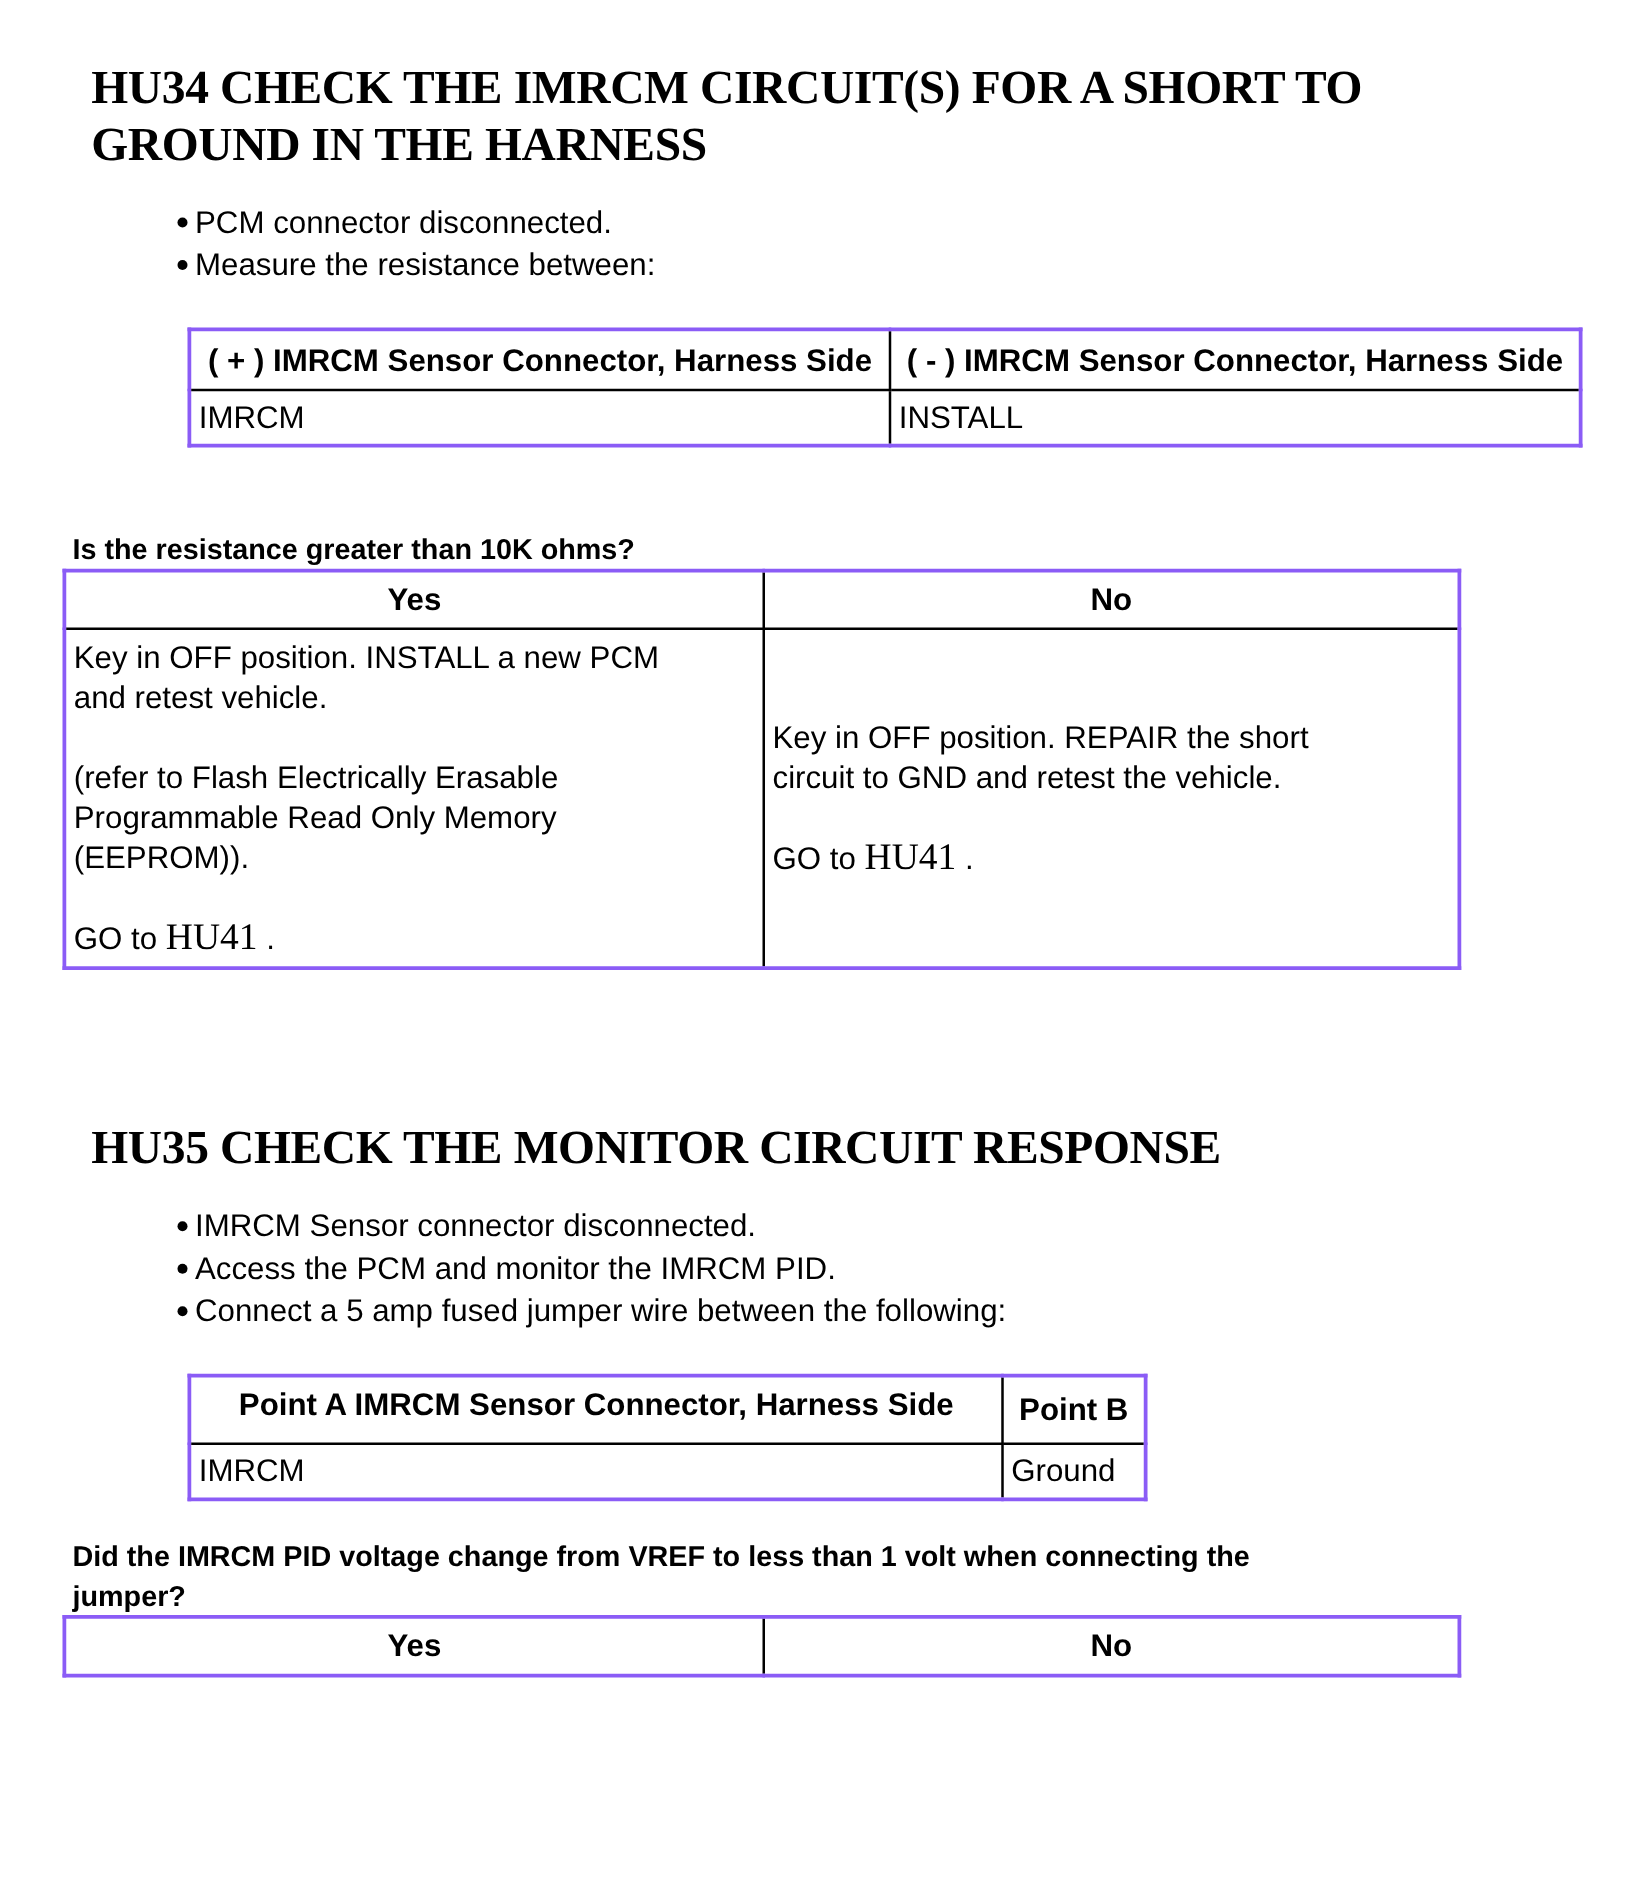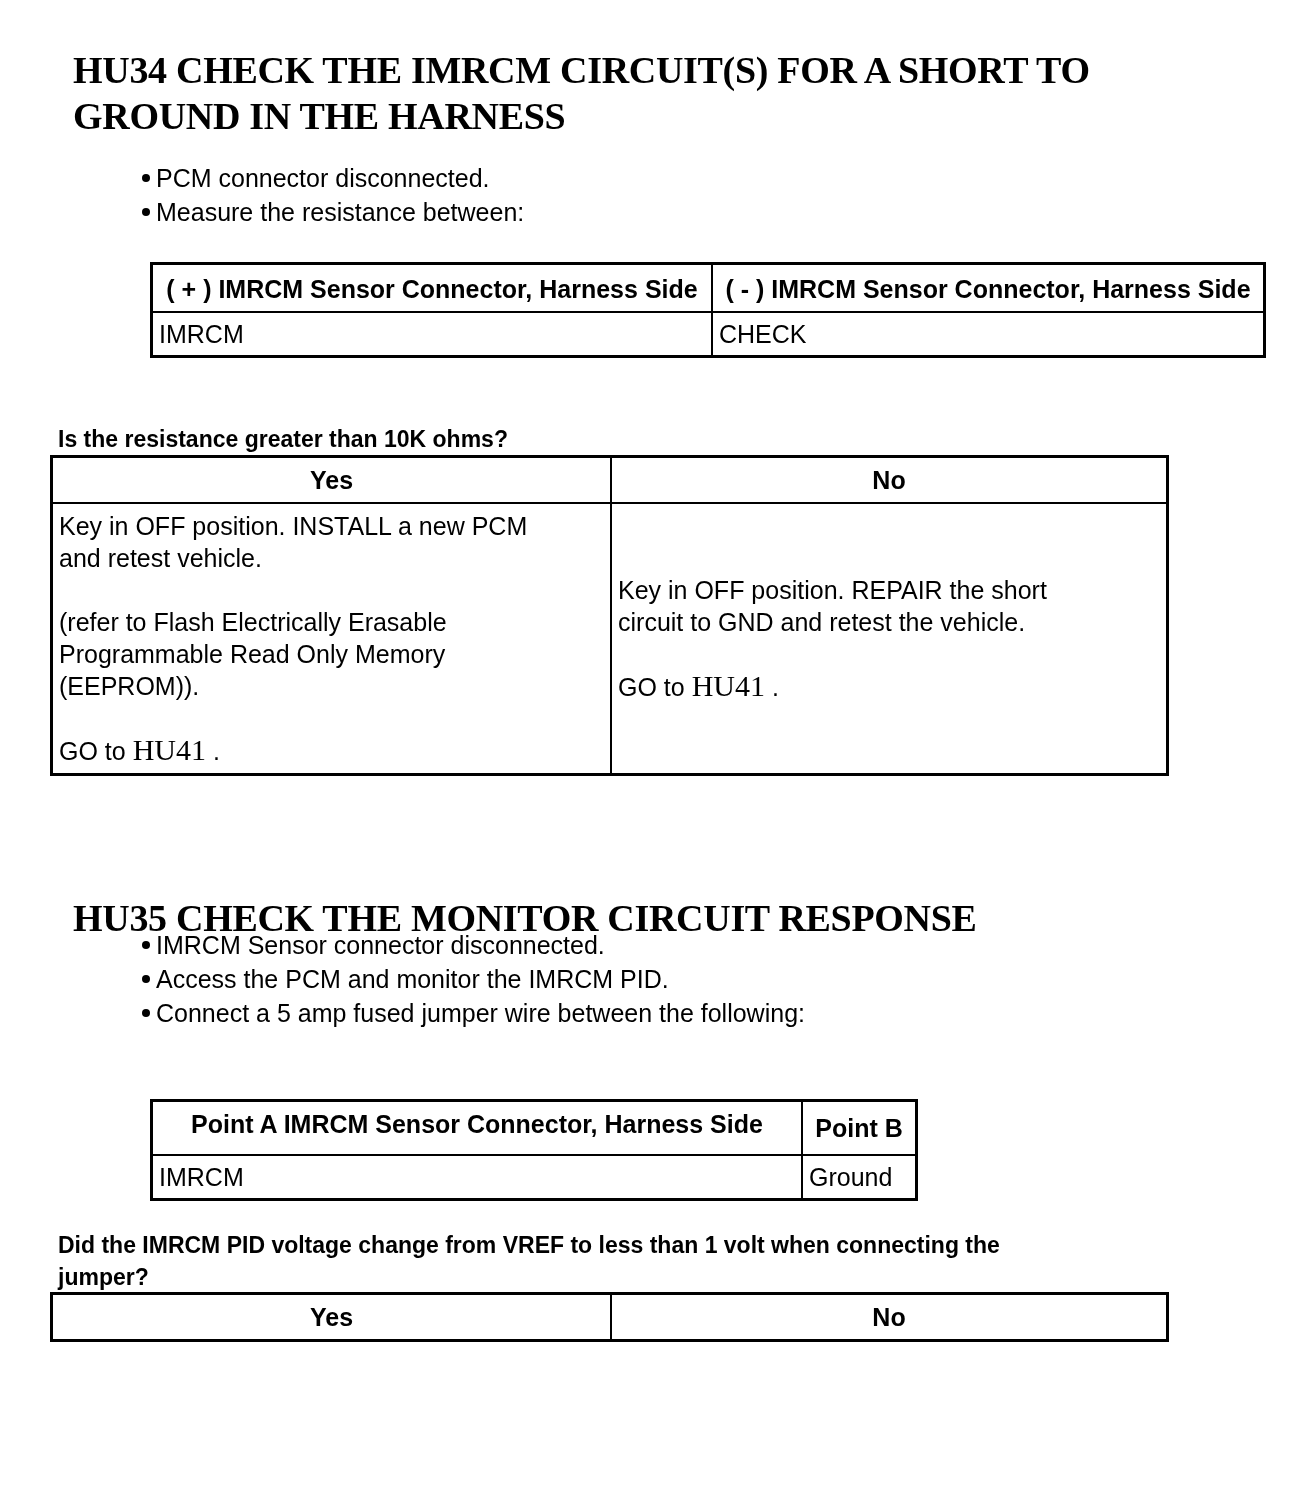--- a/index.html
+++ b/index.html
@@ -4,21 +4,21 @@
   <style>
     html, body { margin: 0; padding: 0; background: #ffffff; }
     body { width: 1312px; height: 1512px; position: relative; overflow: hidden; color: #000; font-family: "Liberation Sans", sans-serif; }
     .h1 { position: absolute; left: 58px; font-family: "Liberation Serif", serif; font-weight: bold; font-size: 38px; line-height: 46px; margin: 15px; letter-spacing: -0.3px; }
     .bullets { position: absolute; left: 140px; margin: 0; padding: 0; list-style: none; font-size: 25px; line-height: 34px; }
     .bullets li { display: flex; align-items: center; }
     .dot { display: inline-block; width: 8px; height: 8px; background: #000; border-radius: 50%; margin: 0 6px 0 2px; }
     table { position: absolute; border-collapse: collapse; font-size: 25px; }
     td, th { border: 2px solid #000; padding: 0 6px; vertical-align: top; }
     th { font-weight: bold; text-align: center; line-height: 32px; }
-    .outer { border: 3px solid #000000; }
+    .outer { border: 3px solid #8b5cf6; }
     .question { position: absolute; left: 58px; font-weight: bold; font-size: 23px; line-height: 32px; margin: 0; }
     .ref { font-family: "Liberation Serif", serif; font-size: 30px; }
     .cell-line { display: block; line-height: 32px; }
     .gap { display: block; height: 32px; }
   </style>
 </head>
 <body>
 
 <h1 class="h1" style="top:32px;">
   <span>HU34 CHECK THE IMRCM CIRCUIT(S) FOR A SHORT TO</span><br>
@@ -37,21 +37,21 @@
 </ul>
 
 <table class="outer" style="left:150px; top:262px; width:1116px;">
   <tbody>
       <tr>
     <th style="width:546px; padding-top:8px; padding-bottom:6px;">( + ) IMRCM Sensor Connector, Harness Side</th>
     <th style="padding-top:8px; padding-bottom:6px;">( - ) IMRCM Sensor Connector, Harness Side</th>
   </tr>
   <tr>
     <td style="line-height:42px;">IMRCM</td>
-    <td style="line-height:42px;">CHECK</td>
+    <td style="line-height:42px;">INSTALL</td>
   </tr>
 </tbody>
   </table>
 
 <p class="question" style="top:423px;">Is the resistance greater than 10K ohms?</p>
 
 <table class="outer" style="left:50px; top:455px; width:1119px;">
   <tbody>
       <tr>
     <th style="width:545px; line-height:44px;">Yes</th>
@@ -75,21 +75,21 @@
       <span class="cell-line"><span>GO to</span> <span class="ref">HU41</span><span> .</span></span>
     </td>
   </tr>
 </tbody>
   </table>
 
 <h1 class="h1" style="top:880px;">
   <span>HU35 CHECK THE MONITOR CIRCUIT RESPONSE</span>
 </h1>
 
-<ul class="bullets" style="top:928px;text-align:center;">
+<ul class="bullets" style="top:964px;text-align:center;">
   <li>
       <span class="dot"></span>
       <span>IMRCM Sensor connector disconnected.</span>
     </li>
   <li>
       <span class="dot"></span>
       <span>Access the PCM and monitor the IMRCM PID.</span>
     </li>
   <li>
       <span class="dot"></span>

